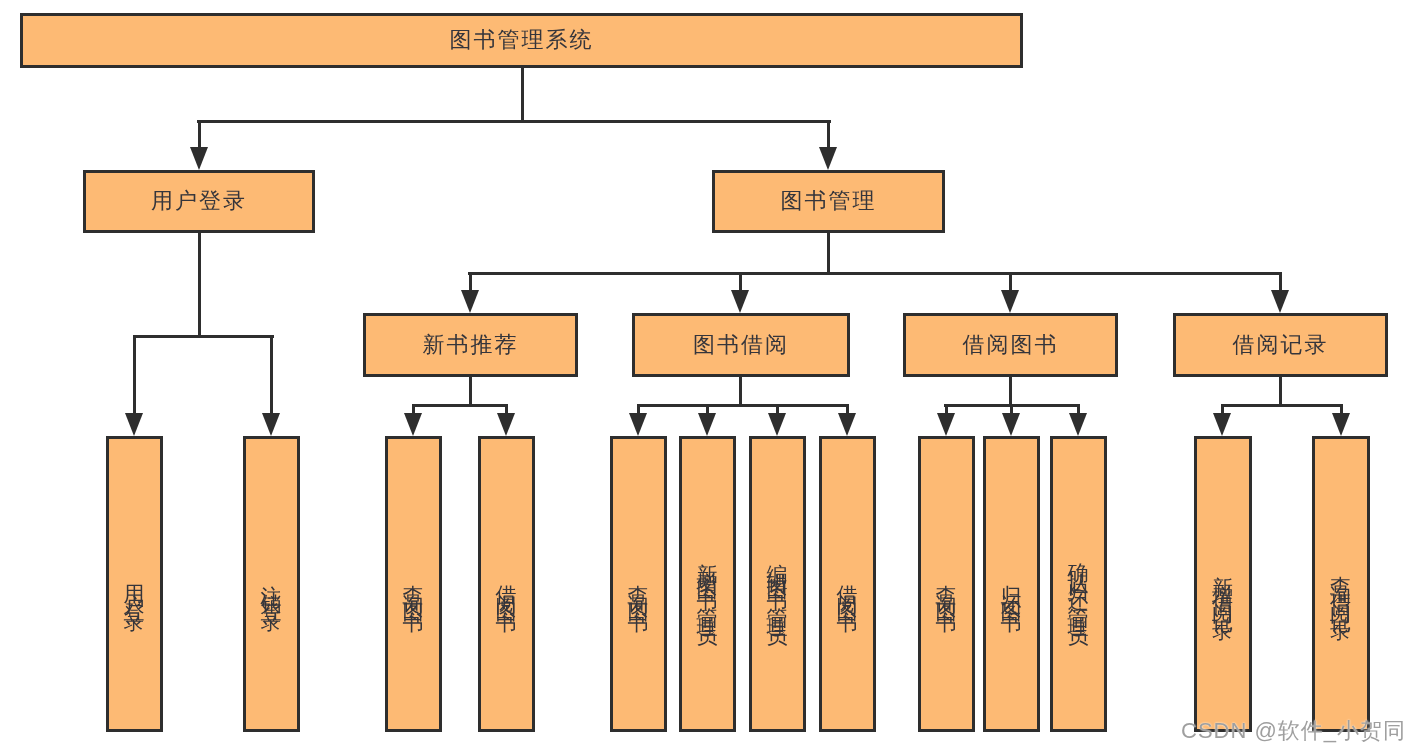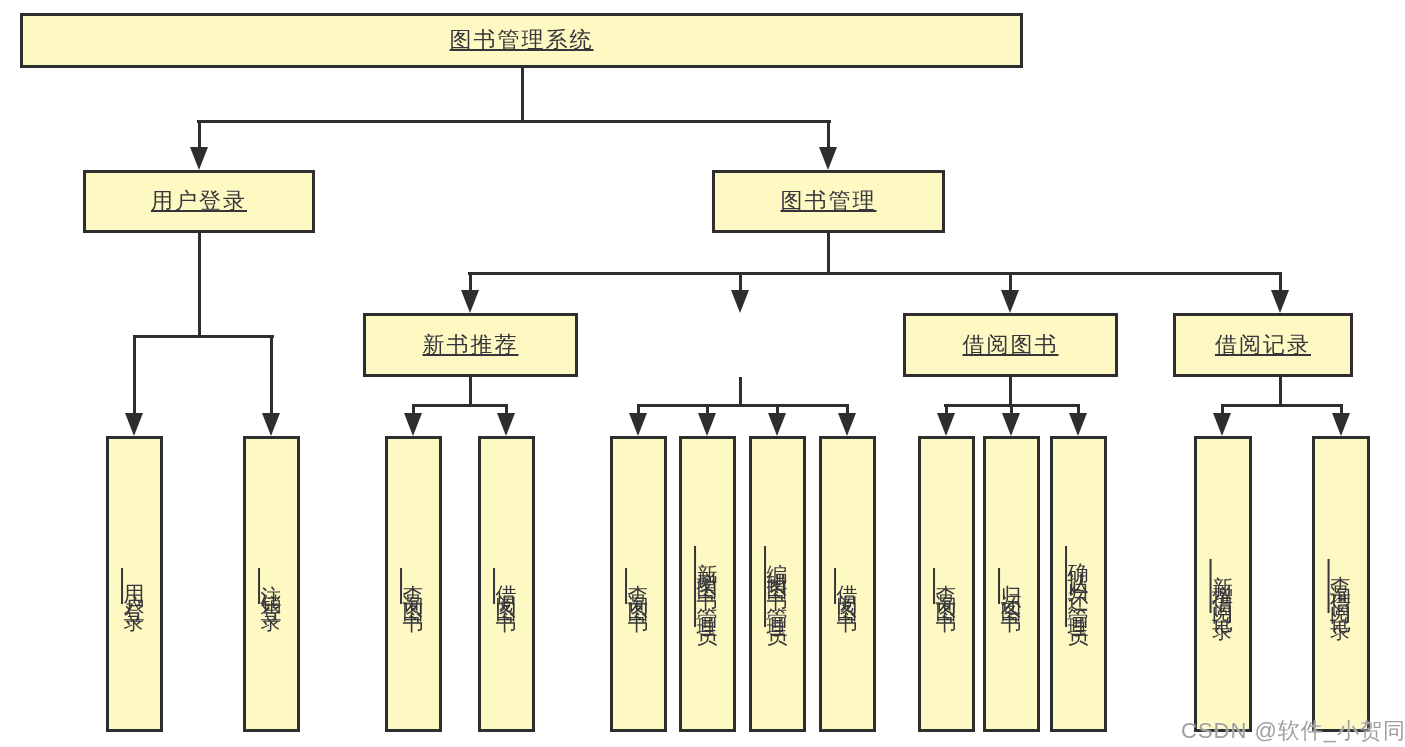--- a/index.html
+++ b/index.html
@@ -13,29 +13,28 @@
     position:relative;
     width:1405px;height:747px;
     background:var(--bg);
     font-family:"Liberation Sans", sans-serif;
     overflow:hidden;
   }
   .node{
     position:absolute;
     box-sizing:border-box;
     border:3px solid var(--line);
-    background:#fef9c3;
+    background:#fdba74;
     display:flex;
     align-items:center;
     justify-content:center;
     color:var(--text);
     font-size:22px;
     letter-spacing:2px;
     line-height:1.1;
-    text-decoration:underline;
   }
   .node.v{
     writing-mode:vertical-rl;
     font-size:21px;
     letter-spacing:9px;
     padding-top:4px;
   }
   .vline{position:absolute;width:3px;background:var(--line);}
   .hline{position:absolute;height:3px;background:var(--line);}
   .arrow{
@@ -59,22 +58,23 @@
 <body>
 
 <div id="canvas">
 
   <div class="node" style="left:20px;top:13px;width:1003px;height:55px">图书管理系统</div>
 
   <div class="node" style="left:83px;top:170px;width:232px;height:63px">用户登录</div>
   <div class="node" style="left:363px;top:313px;width:215px;height:64px">新书推荐</div>
 
   <div class="node" style="left:712px;top:170px;width:233px;height:63px">图书管理</div>
+  <div class="node" style="left:632px;top:313px;width:218px;height:64px">图书借阅</div>
   <div class="node" style="left:903px;top:313px;width:215px;height:64px">借阅图书</div>
-  <div class="node" style="left:1173px;top:313px;width:180px;height:64px">借阅记录</div>
+  <div class="node" style="left:1173px;top:313px;width:215px;height:64px">借阅记录</div>
 
   <div class="node v" style="left:106px;top:436px;width:57px;height:296px">用户登录</div>
   <div class="node v" style="left:243px;top:436px;width:57px;height:296px">注销登录</div>
 
   <div class="node v" style="left:385px;top:436px;width:57px;height:296px">查询图书</div>
   <div class="node v" style="left:478px;top:436px;width:57px;height:296px">借阅图书</div>
 
   <div class="node v" style="left:610px;top:436px;width:57px;height:296px">查询图书</div>
   <div class="node v" style="left:679px;top:436px;width:57px;height:296px">新增图书（管理员）</div>
   <div class="node v" style="left:749px;top:436px;width:57px;height:296px">编辑图书（管理员）</div>

